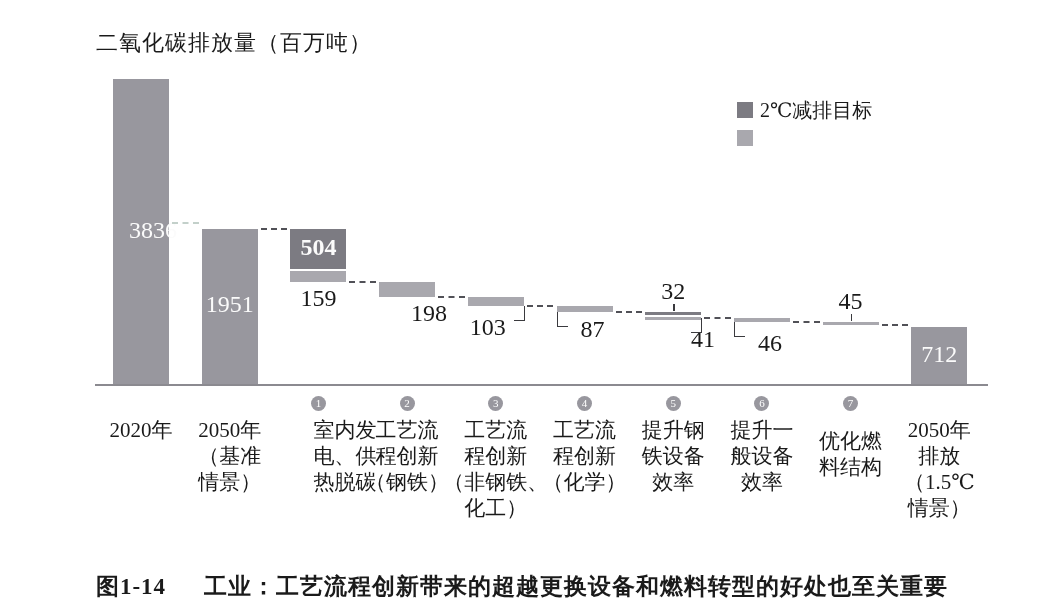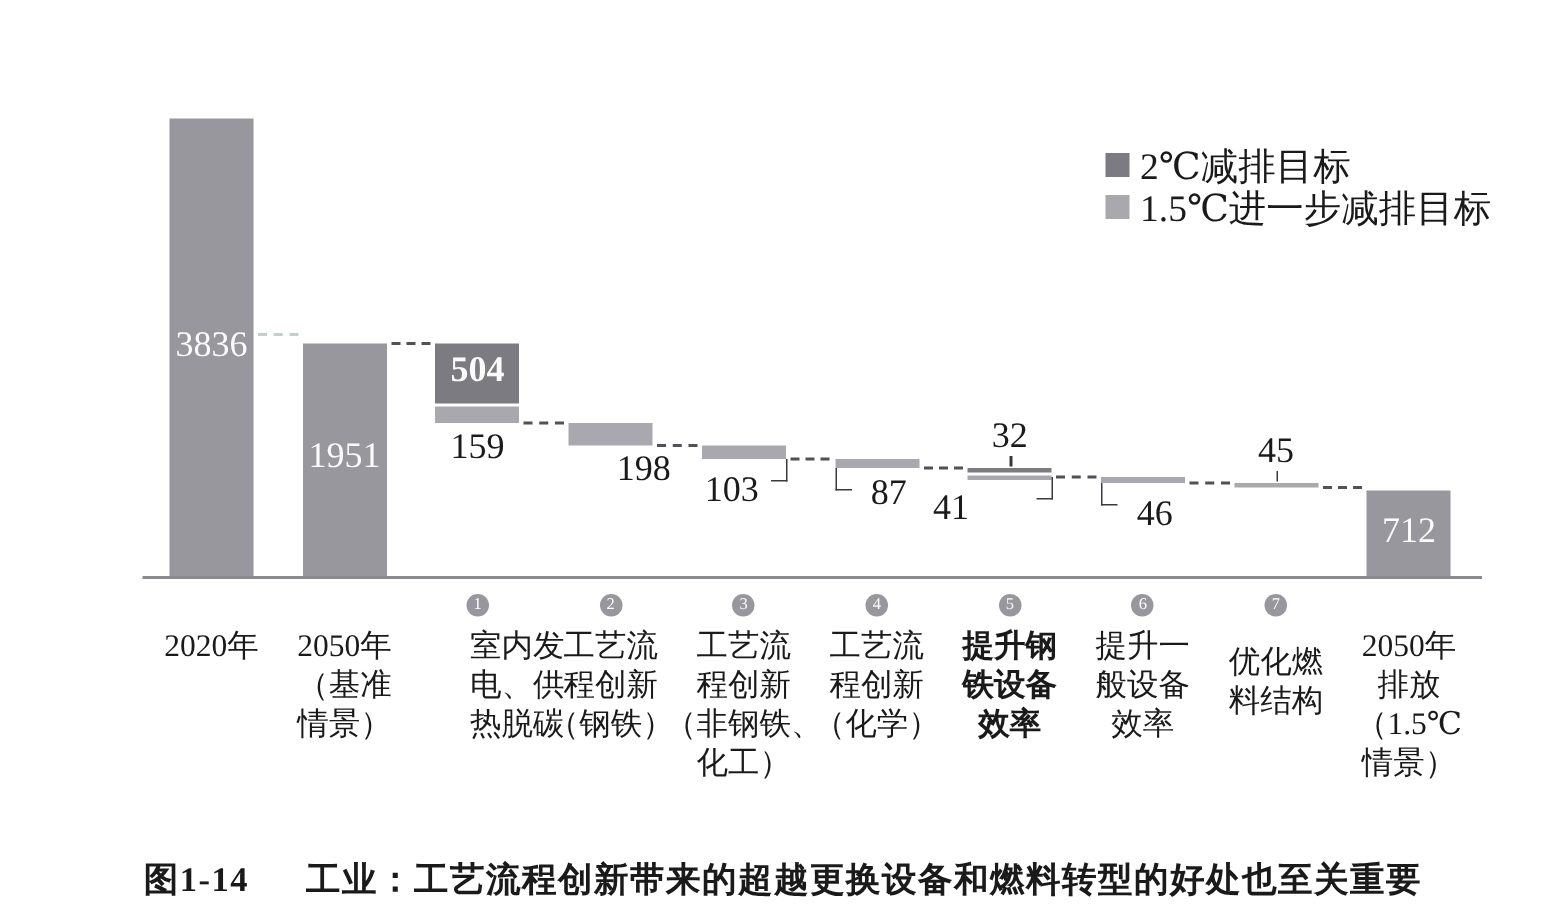--- a/index.html
+++ b/index.html
@@ -4,21 +4,21 @@
 <style>
   html,body{margin:0;padding:0;background:#ffffff;}
   .page{
     position:relative;width:1044px;height:616px;background:#ffffff;overflow:hidden;
     font-family:"Liberation Serif","DejaVu Serif",serif;color:#1a1a1a;
   }
   .chart-title{position:absolute;left:96px;top:28px;font-size:22px;letter-spacing:1px;}
   .legend{position:absolute;left:737px;top:96px;}
   .legend-item{display:flex;align-items:center;height:28px;}
   .legend-swatch{width:16px;height:16px;margin-right:7px;flex:0 0 auto;}
-  .legend-label{font-size:25px;white-space:nowrap;}
+  .legend-label{font-size:20px;white-space:nowrap;}
   .axis{position:absolute;height:2px;background:#8b8a90;}
   .bar{position:absolute;}
   .val-label{position:absolute;font-size:24px;text-align:center;white-space:nowrap;}
   .val-inside{color:#fbfbfb;}
   .val-out{color:#1a1a1a;}
   .conn{position:absolute;height:0;border-top:2px dashed #515157;}
   .conn.light{border-top-color:#c3d0ca;}
   .elbow{position:absolute;width:10px;height:14px;}
   .elbow.right{border-right:1.5px solid #3a3a3e;border-bottom:1.5px solid #3a3a3e;}
   .elbow.left{border-left:1.5px solid #3a3a3e;border-bottom:1.5px solid #3a3a3e;}
@@ -35,36 +35,36 @@
     position:absolute;left:0;top:571px;width:1044px;text-align:center;
     font-size:23px;font-weight:bold;letter-spacing:1px;
   }
   .caption .tag{margin-right:38px;}
 </style>
 </head>
 <body>
 
 <div class="page">
 
+  <div class="chart-title">二氧化碳排放量（百万吨）</div>
 
   <div class="legend">
     <div class="legend-item">
       <span class="legend-swatch" style="background: rgb(124, 123, 130);"></span>
       <span class="legend-label">2℃减排目标</span>
     </div>
     <div class="legend-item">
       <span class="legend-swatch" style="background: rgb(169, 168, 174);"></span>
-      <span class="legend-label">1.5℃进一步减排目标</span>
     </div>
   </div>
 
   <div id="chart">
       <div class="axis" style="left: 95px; top: 384px; width: 893px;"></div>
       <div class="bar" style="left: 113px; top: 79.038px; width: 56px; height: 304.962px; background: rgb(152, 151, 158);"></div>
-      <div class="val-label val-inside" style="left: 113px; top: 216.519px; width: 56px;">3836</div>
+      <div class="val-label val-inside" style="left: 113px; top: 216.519px; width: 56px; padding-left: 12px;">3836</div>
       <div class="x-label" style="left: 83px; top: 417px;">2020年</div>
       <div class="bar" style="left: 201.7px; top: 228.895px; width: 56px; height: 155.105px; background: rgb(152, 151, 158);"></div>
       <div class="val-label val-inside" style="left: 201.7px; top: 291.448px; width: 56px;">1951</div>
       <div class="x-label" style="left: 171.7px; top: 417px;">2050年
 （基准
 情景）</div>
       <div class="bar" style="left: 290.4px; top: 228.895px; width: 56px; height: 40.068px; background: rgb(124, 123, 130);"></div>
       <div class="val-label val-inside" style="left: 290.4px; top: 233.929px; width: 56px; font-weight: bold;">504</div>
       <div class="bar" style="left: 290.4px; top: 270.964px; width: 56px; height: 10.6405px; background: rgb(169, 168, 174);"></div>
       <div class="val-label val-out" style="left: 278.4px; top: 284.604px; width: 80px;">159</div>
@@ -90,24 +90,24 @@
       <div class="val-label val-out" style="left: 552.5px; top: 316px; width: 80px;">87</div>
       <div class="elbow left" style="left: 556.5px; top: 312.45px;"></div>
       <div class="badge" style="left: 577px; top: 396px;">4</div>
       <div class="x-label" style="left: 526.5px; top: 417px;">工艺流
 程创新
 （化学）</div>
       <div class="bar" style="left: 645.2px; top: 312.45px; width: 56px; height: 3px; background: rgb(124, 123, 130);"></div>
       <div class="val-label val-out" style="left: 633.2px; top: 278.45px; width: 80px;">32</div>
       <div class="tick" style="left: 673.2px; top: 304.45px;"></div>
       <div class="bar" style="left: 645.2px; top: 316.994px; width: 56px; height: 3px; background: rgb(169, 168, 174);"></div>
-      <div class="val-label val-out" style="left: 594px; top: 326.253px; width: 80px;">41</div>
+      <div class="val-label val-out" style="left: 663px; top: 326.253px; width: 80px;">41</div>
       <div class="elbow right" style="left: 691.2px; top: 318.253px;"></div>
       <div class="badge" style="left: 665.7px; top: 396px;">5</div>
-      <div class="x-label" style="left: 615.2px; top: 417px; font-weight: bold;">提升钢
+      <div class="x-label" style="left: 615.2px; top: 417px;">提升钢
 铁设备
 效率</div>
       <div class="bar" style="left: 733.9px; top: 318.253px; width: 56px; height: 3.657px; background: rgb(169, 168, 174);"></div>
       <div class="val-label val-out" style="left: 729.9px; top: 329.911px; width: 80px;">46</div>
       <div class="elbow left" style="left: 733.9px; top: 321.911px;"></div>
       <div class="badge" style="left: 754.4px; top: 396px;">6</div>
       <div class="x-label" style="left: 703.9px; top: 417px;">提升一
 般设备
 效率</div>
       <div class="bar" style="left: 822.6px; top: 321.911px; width: 56px; height: 3.5775px; background: rgb(169, 168, 174);"></div>

